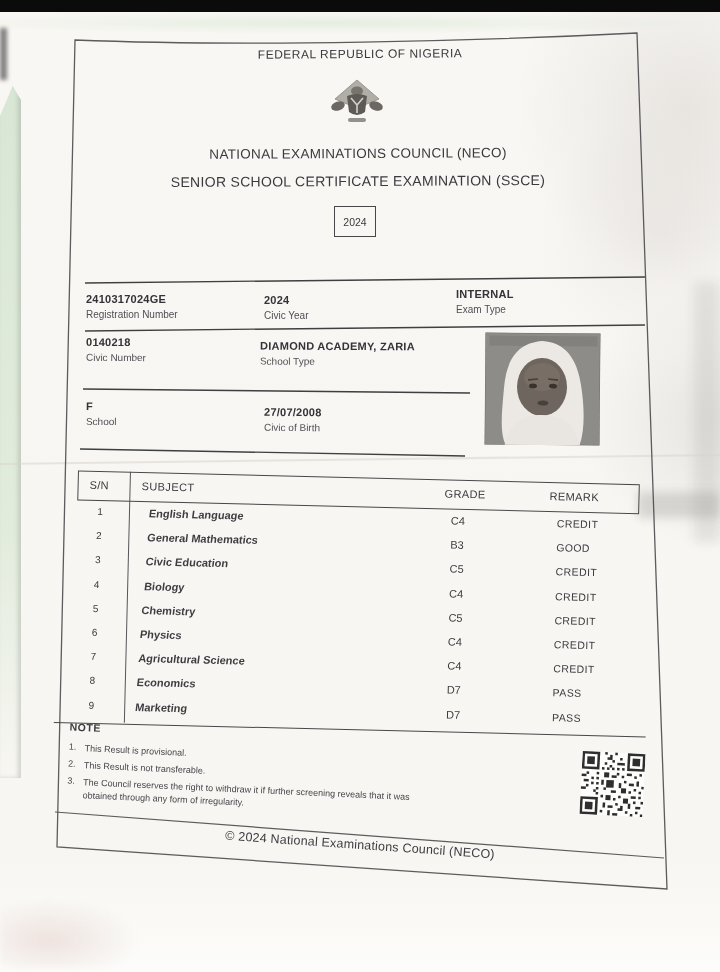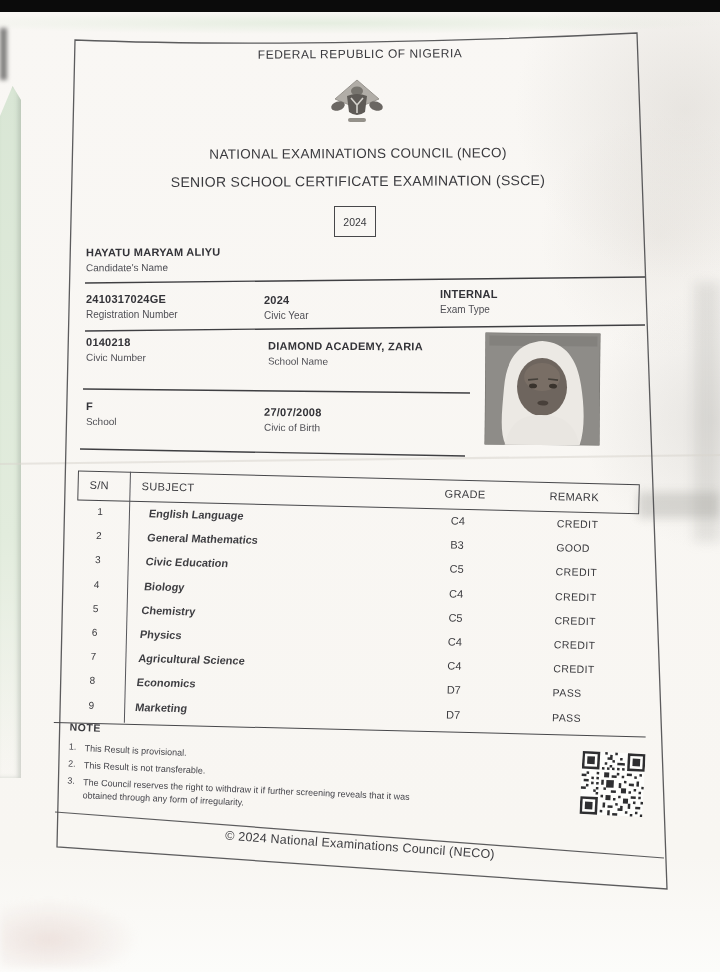--- a/index.html
+++ b/index.html
@@ -108,45 +108,41 @@
       <ellipse cx="11" cy="28" rx="7" ry="4.5" fill="#5c5854" transform="rotate(-18 11 28)"></ellipse>
       <ellipse cx="49" cy="28" rx="7" ry="4.5" fill="#5c5854" transform="rotate(18 49 28)"></ellipse>
       <rect x="21" y="40" width="18" height="4" rx="2" fill="#8a867f"></rect>
     </svg>
   </div>
 
   <div class="abs h-council">NATIONAL EXAMINATIONS COUNCIL (NECO)</div>
   <div class="abs h-exam">SENIOR SCHOOL CERTIFICATE EXAMINATION (SSCE)</div>
   <div class="abs yearbox">2024</div>
 
-  <div class="abs field" style="left:86px;top:246px;transform:rotate(-.3deg)">
-    <div class="val">HAYATU MARYAM ALIYU</div>
-    <div class="lbl">Candidate's Name</div>
-  </div>
 
   <div class="abs field" style="left:86px;top:293px">
     <div class="val">2410317024GE</div>
     <div class="lbl">Registration Number</div>
   </div>
   <div class="abs field" style="left:264px;top:294px">
     <div class="val">2024</div>
     <div class="lbl">Civic Year</div>
   </div>
-  <div class="abs field" style="left:440px;top:288px">
+  <div class="abs field" style="left:456px;top:288px">
     <div class="val">INTERNAL</div>
     <div class="lbl">Exam Type</div>
   </div>
 
   <div class="abs field" style="left:86px;top:336px;transform:rotate(.3deg)">
     <div class="val">0140218</div>
     <div class="lbl">Civic Number</div>
   </div>
-  <div class="abs field" style="left:268px;top:340px;transform:rotate(.3deg)">
+  <div class="abs field" style="left:260px;top:340px;transform:rotate(.3deg)">
     <div class="val">DIAMOND ACADEMY, ZARIA</div>
-    <div class="lbl">School Name</div>
+    <div class="lbl">School Type</div>
   </div>
 
   <div class="abs field" style="left:86px;top:400px;transform:rotate(.4deg)">
     <div class="val">F</div>
     <div class="lbl">School</div>
   </div>
   <div class="abs field" style="left:264px;top:406px;transform:rotate(.4deg)">
     <div class="val">27/07/2008</div>
     <div class="lbl">Civic of Birth</div>
   </div>

